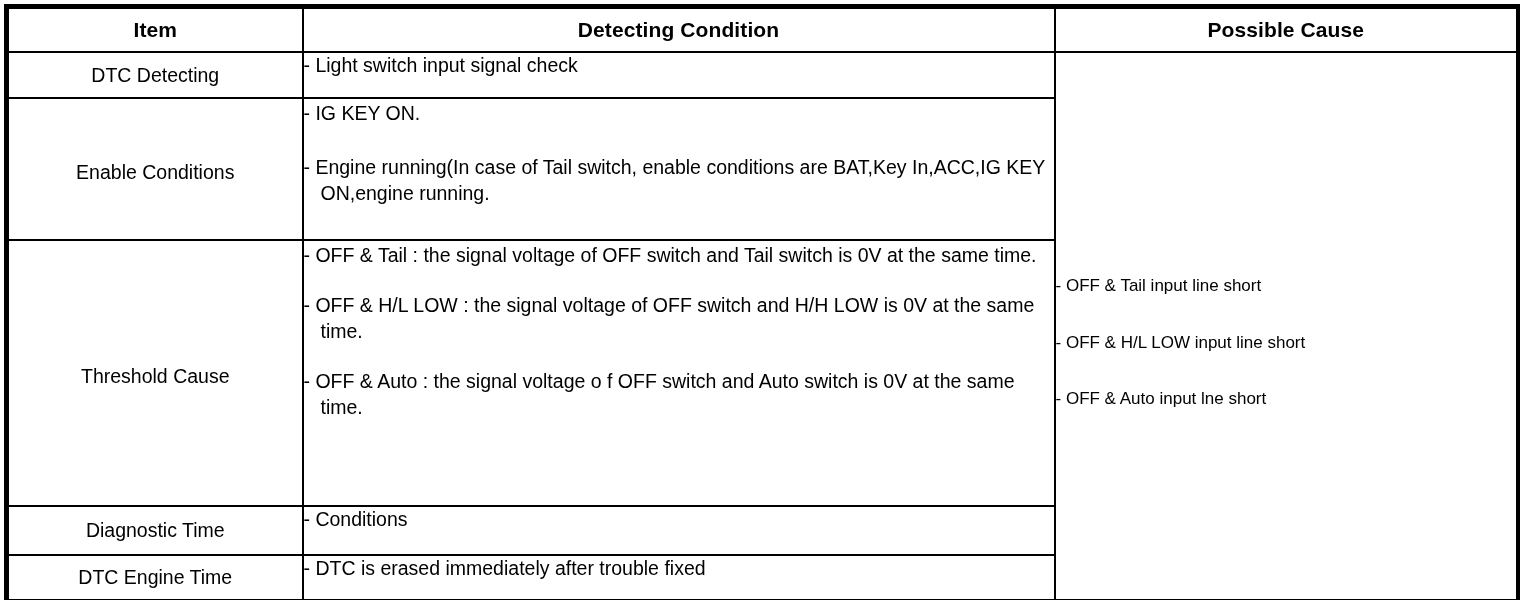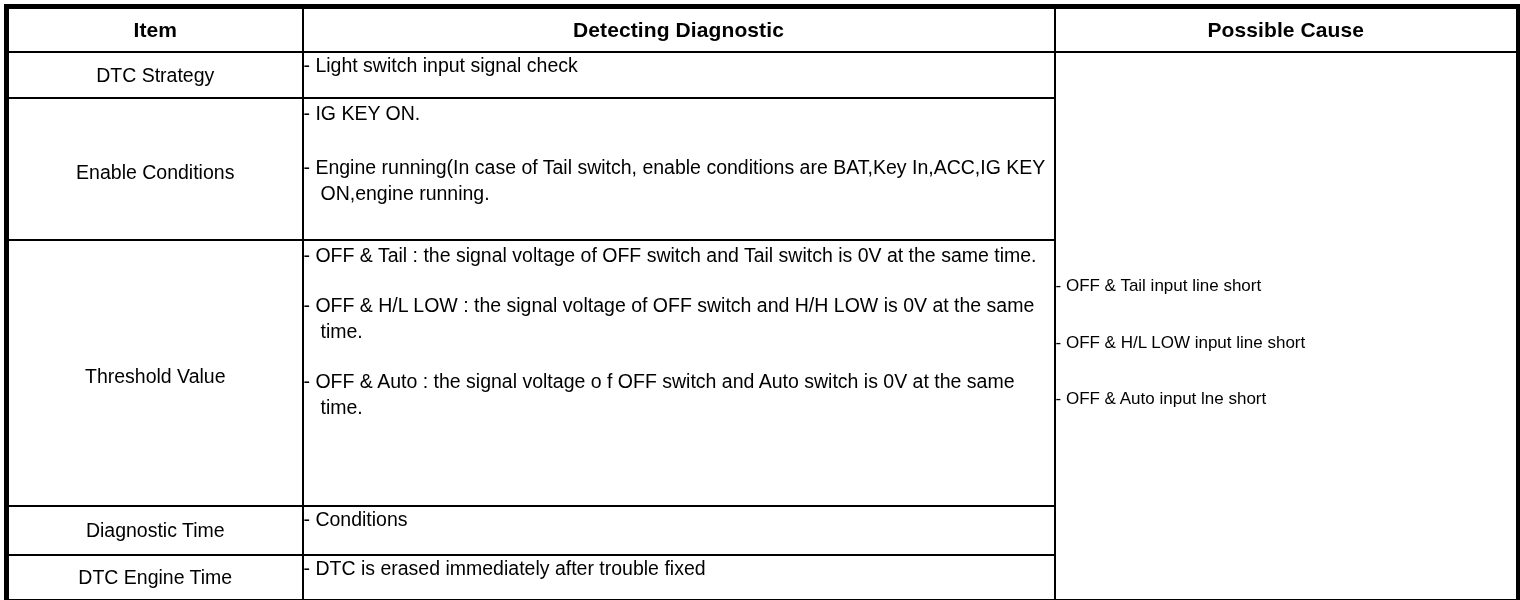--- a/index.html
+++ b/index.html
@@ -136,30 +136,30 @@
   <table class="dtc-table">
     <colgroup>
       <col class="c-item">
       <col class="c-cond">
       <col class="c-cause">
     </colgroup>
 
     <thead>
       <tr>
         <th>Item</th>
-        <th>Detecting Diagnostic</th>
+        <th>Detecting Condition</th>
         <th>Possible Cause</th>
       </tr>
     </thead>
 
     <tbody>
 
       <tr style="height: 46px;">
         <td class="item-cell single-line">
-          <span class="item-label">DTC Strategy</span>
+          <span class="item-label">DTC Detecting</span>
         </td>
         <td class="cond-cell">
           <ul class="bullet-list">
             <li>
               <span class="dash-item"><span class="dash">-</span>&nbsp;<span>Light switch input signal check</span></span>
             </li>
           </ul>
         </td>
 
         <td class="cause-cell" rowspan="5">
@@ -192,21 +192,21 @@
             <li class="gap-lg"></li>
             <li>
               <span class="dash-item"><span class="dash">-</span>&nbsp;<span>Engine running(In case of Tail switch, enable conditions are BAT,Key In,ACC,IG KEY ON,engine running.</span></span>
             </li>
           </ul>
         </td>
       </tr>
 
       <tr style="height: 266px;">
         <td class="item-cell v-thresh">
-          <span class="item-label">Threshold Value</span>
+          <span class="item-label">Threshold Cause</span>
         </td>
         <td class="cond-cell">
           <ul class="bullet-list cond-thresh-inner">
             <li>
               <span class="dash-item"><span class="dash">-</span>&nbsp;<span>OFF &amp; Tail : the signal voltage of OFF switch and Tail switch is 0V at the same time.</span></span>
             </li>
             <li class="gap-md"></li>
             <li>
               <span class="dash-item"><span class="dash">-</span>&nbsp;<span>OFF &amp; H/L LOW : the signal voltage of OFF switch and H/H LOW is 0V at the same time.</span></span>
             </li>

